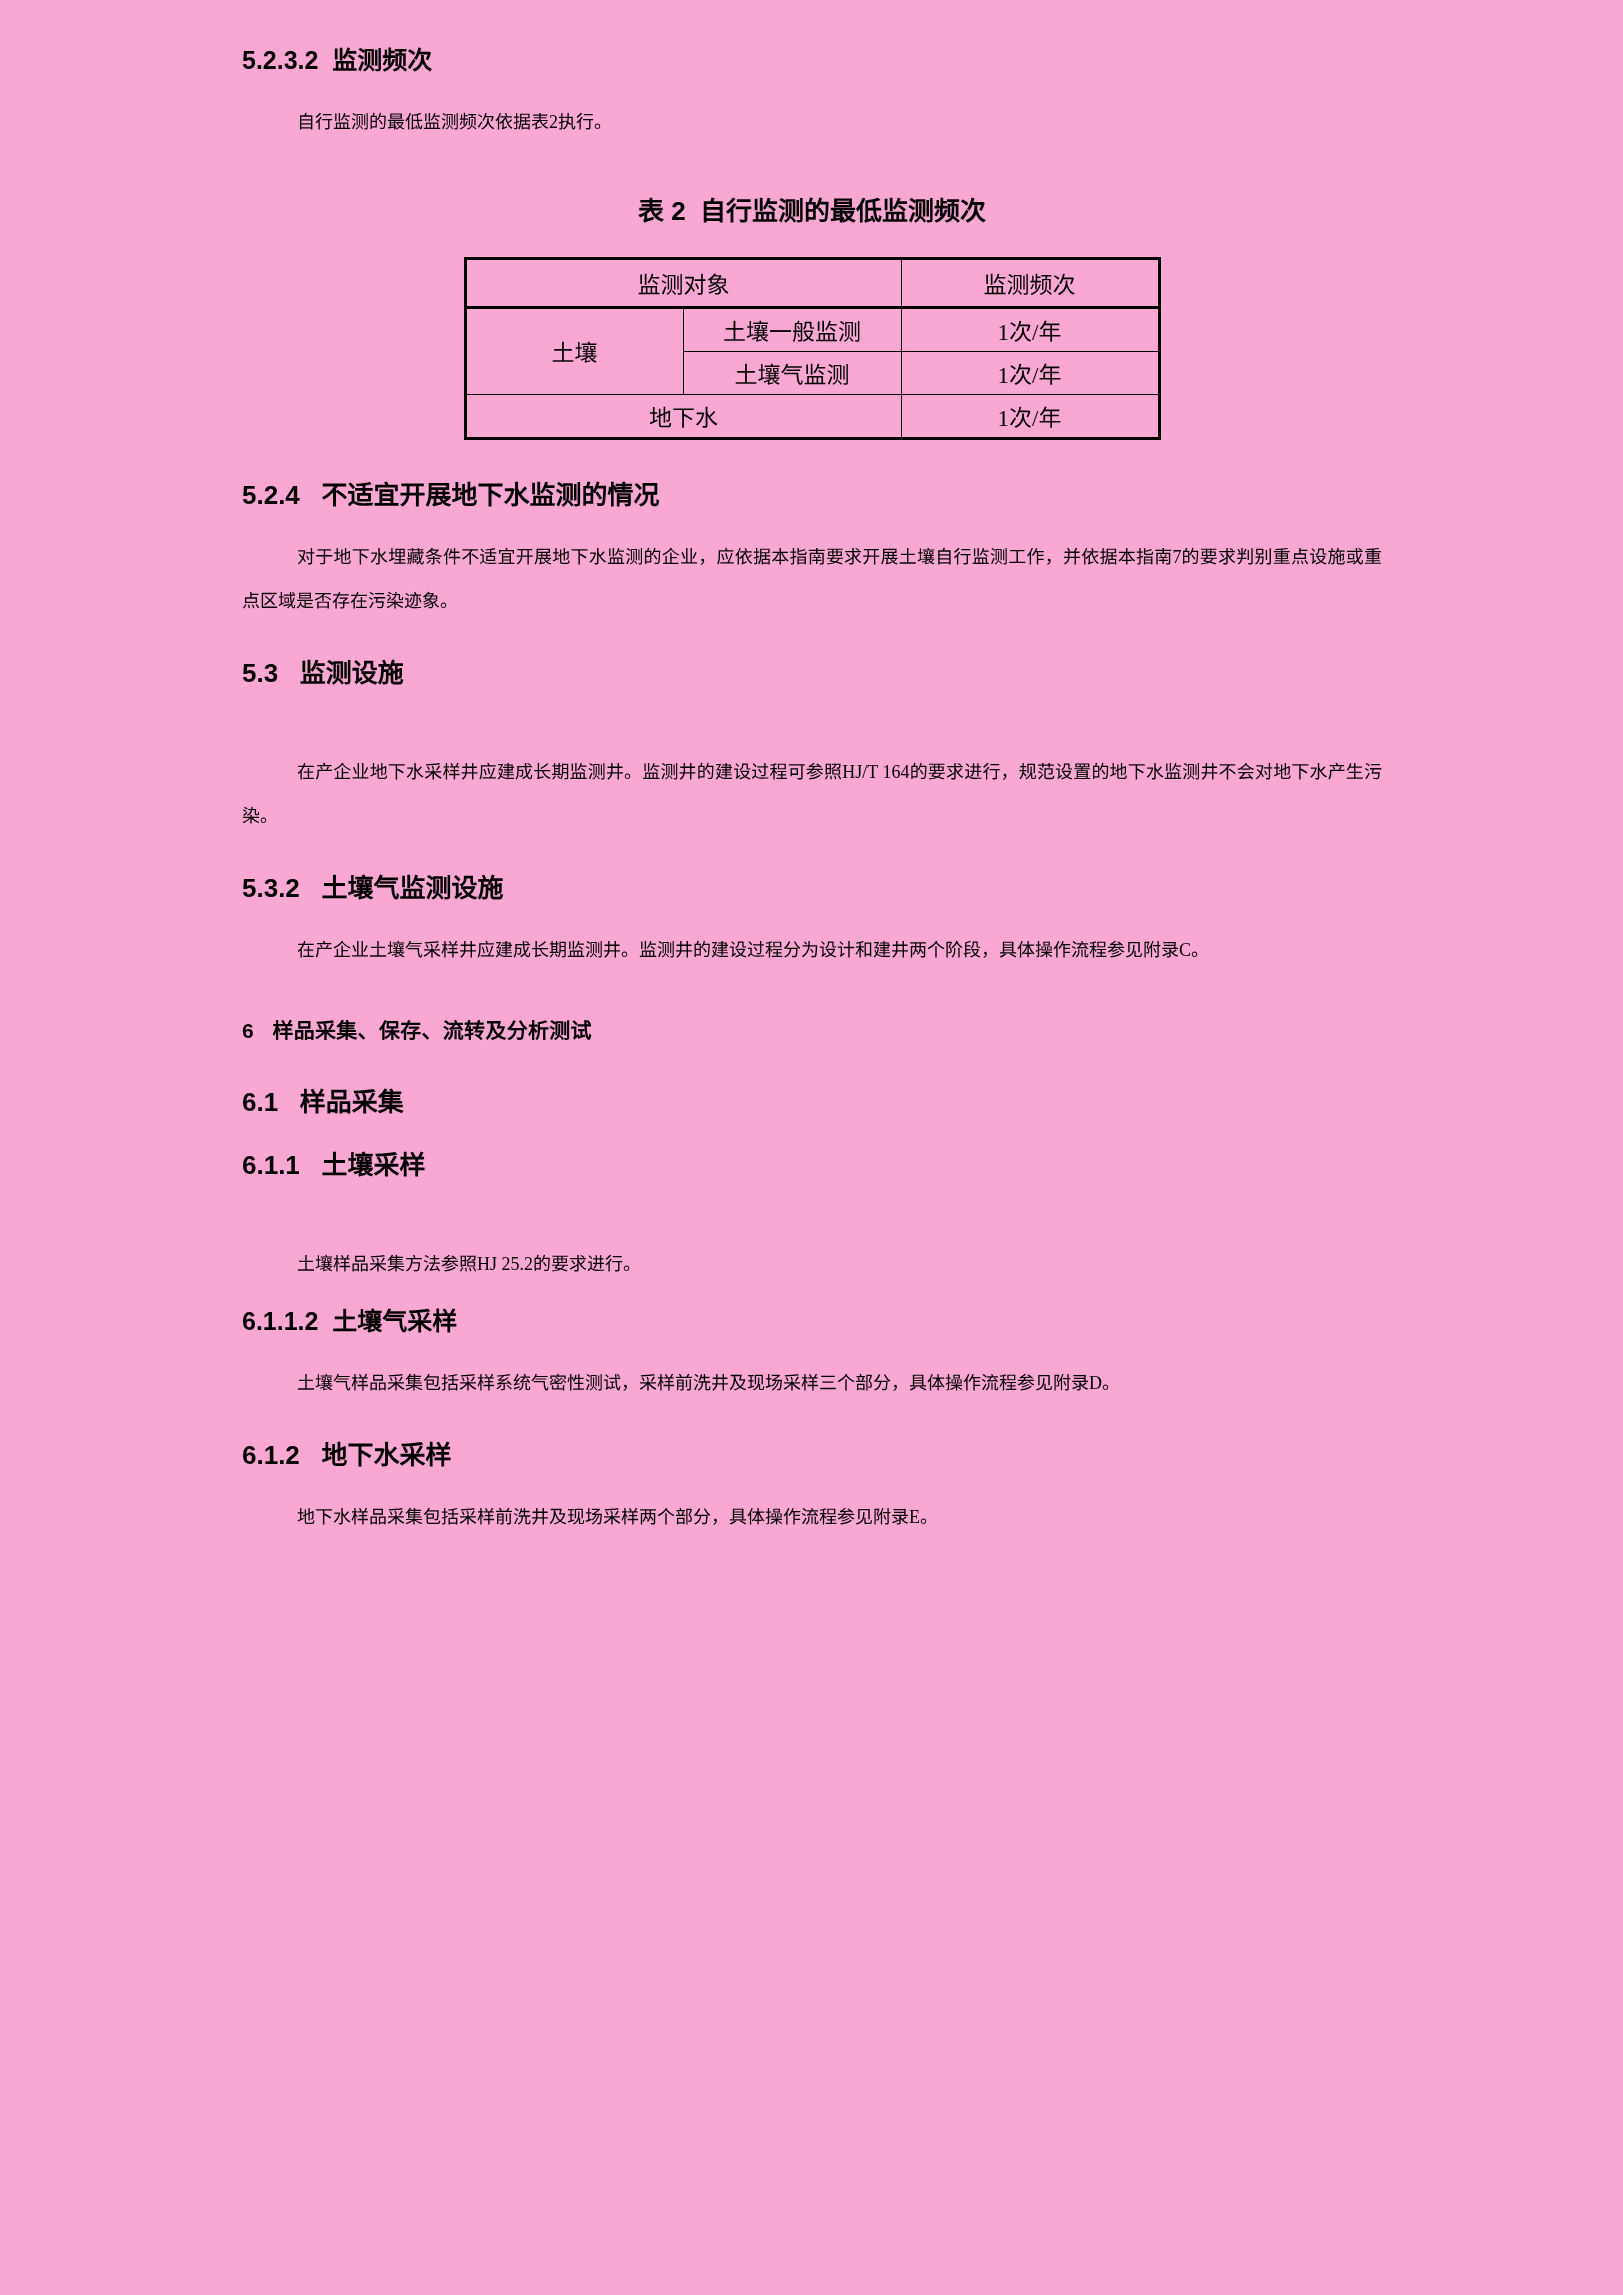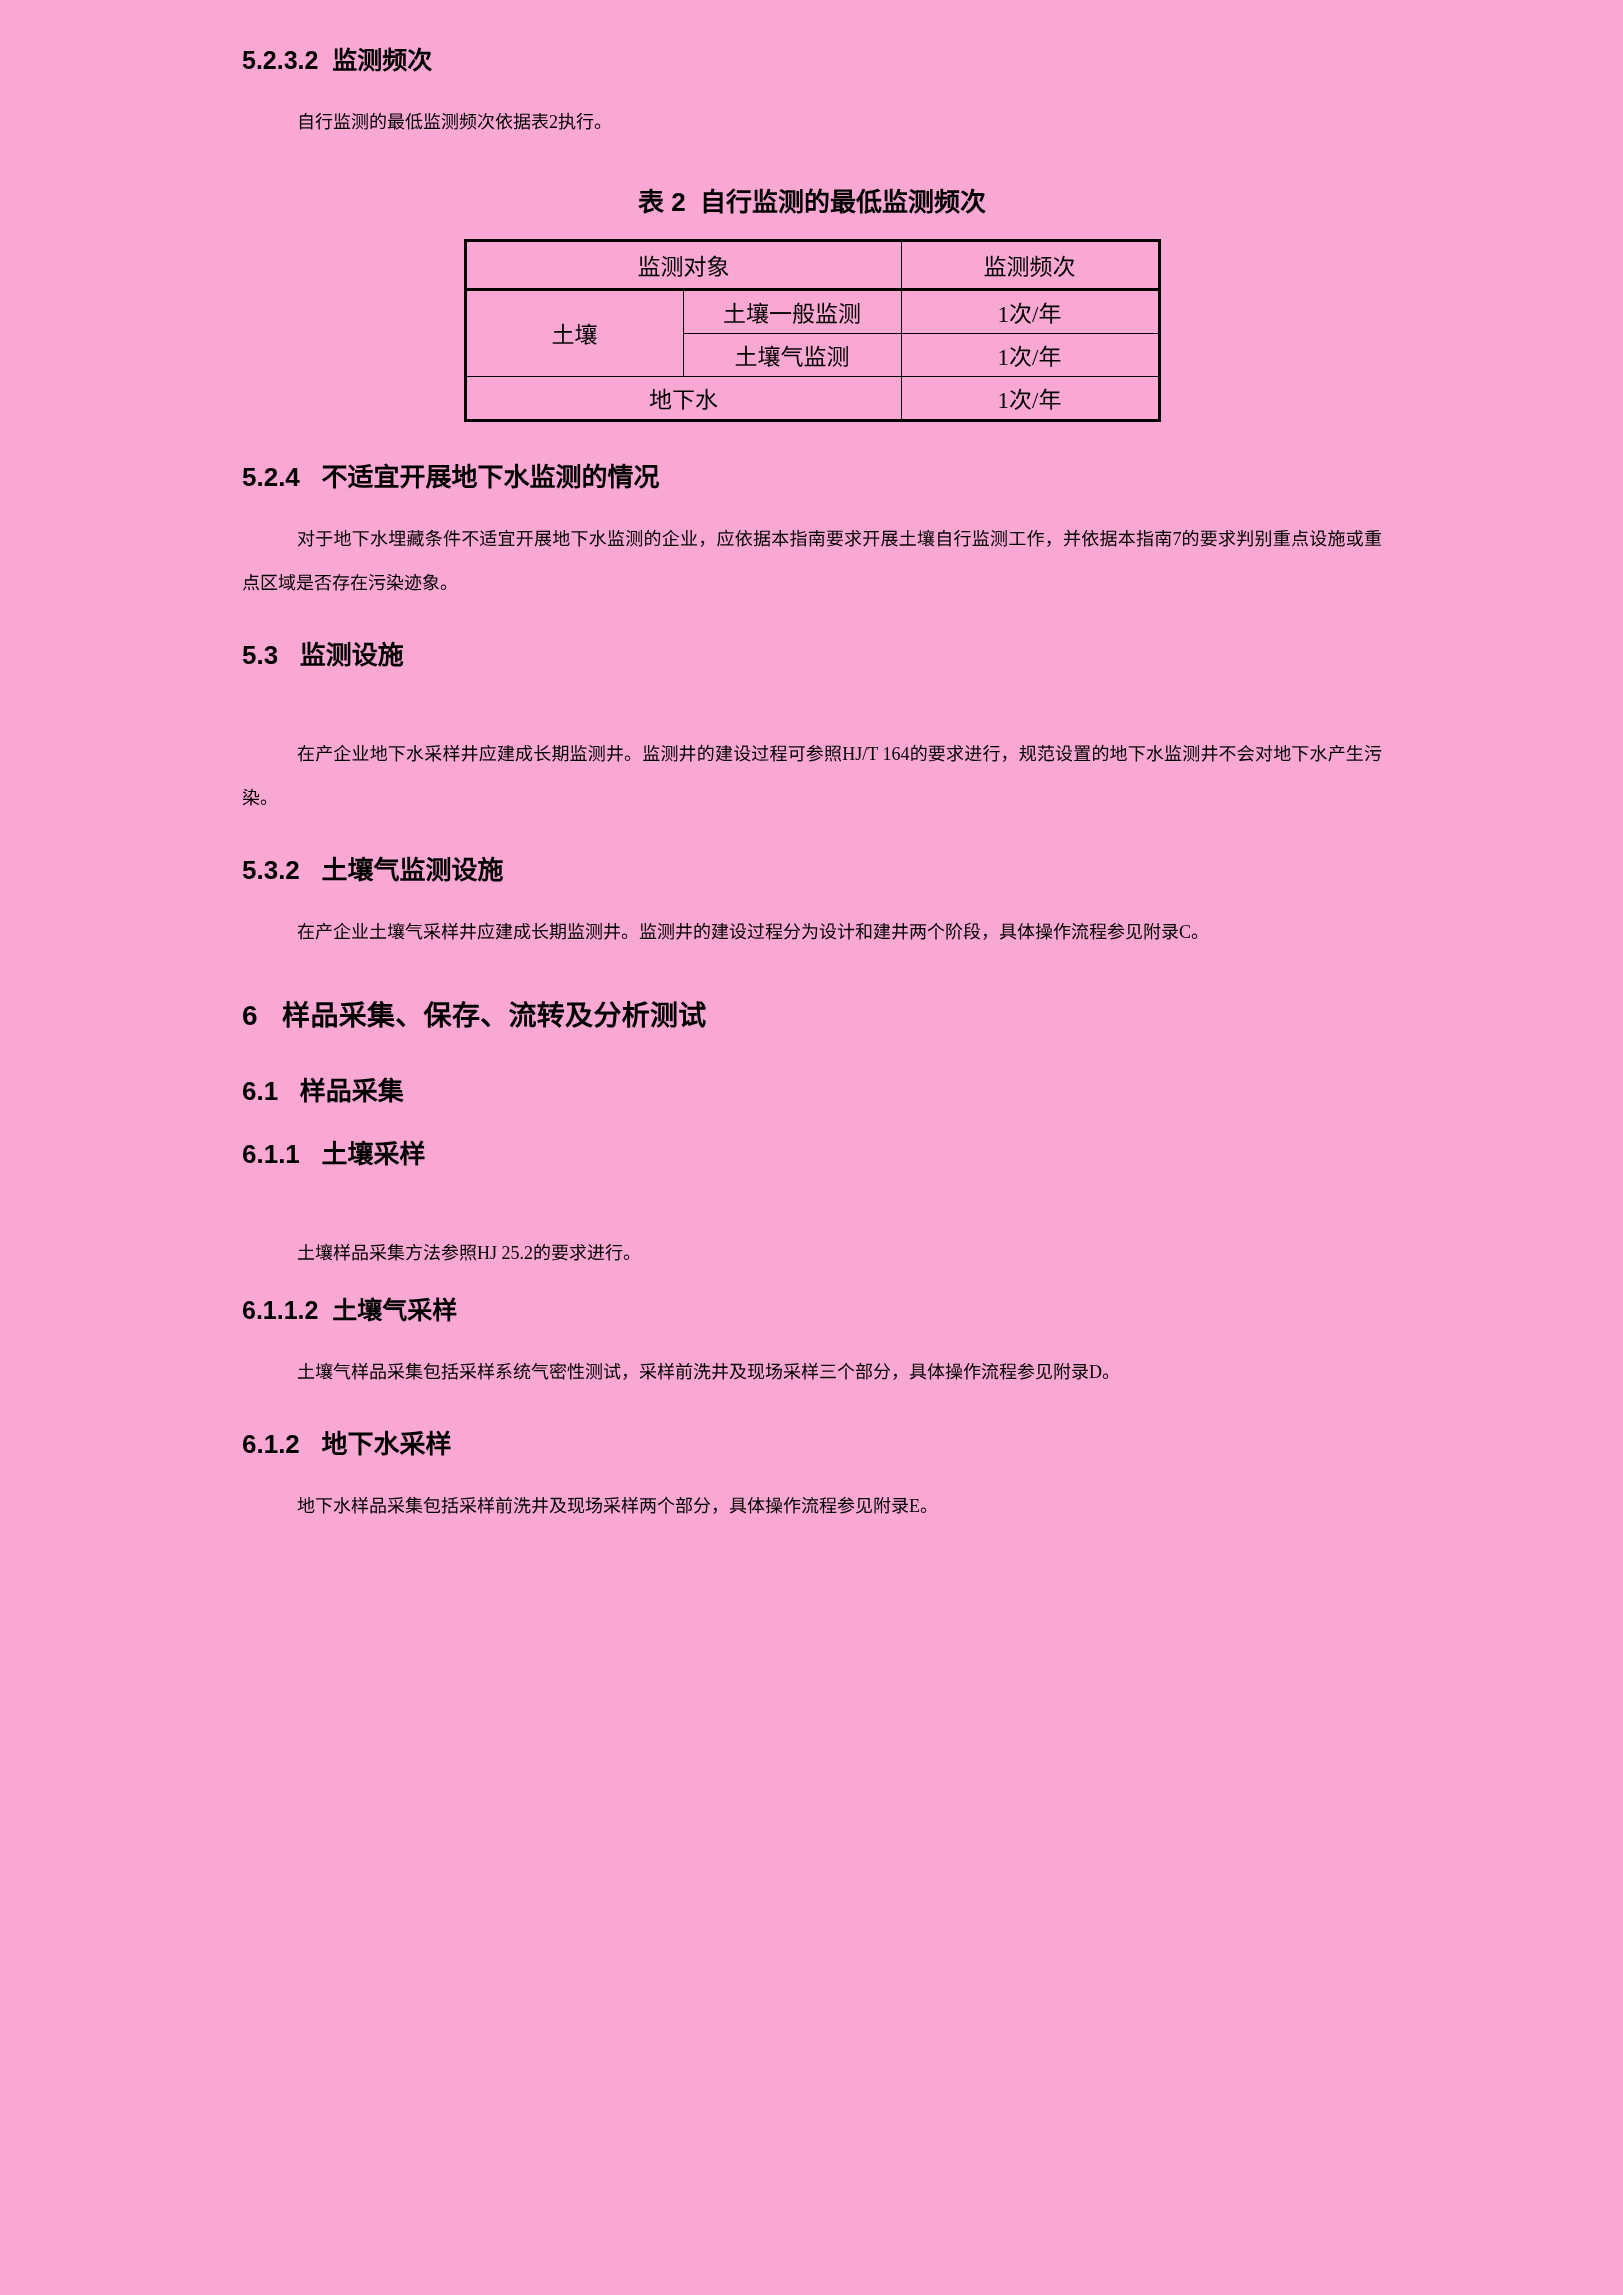--- a/index.html
+++ b/index.html
@@ -21,21 +21,21 @@
     position: absolute;
     left: 242px;
     top: 0;
     width: 1140px;
   }
 
   
   .h-num-sec {
     font-family: "Liberation Sans", "DejaVu Sans", sans-serif;
     font-weight: bold;
-    font-size: 28px;
+    font-size: 21px;
     line-height: 1.0;
     letter-spacing: 0.3px;
     margin: 0;
     white-space: pre;
   }
   .h-sub {
     font-family: "Liberation Sans", "DejaVu Sans", sans-serif;
     font-weight: bold;
     font-size: 26px;
     line-height: 1.0;
@@ -61,21 +61,21 @@
     margin: 0;
     text-indent: 55px;
   }
 
   
   .table-caption {
     font-family: "Liberation Sans", "DejaVu Sans", sans-serif;
     font-weight: bold;
     font-size: 26px;
     text-align: center;
-    margin: 0;
+    margin: 9px;
     white-space: pre;
   }
 
   
   .tbl-wrap {
     display: flex;
     justify-content: center;
   }
   table.freq {
     border-collapse: collapse;

